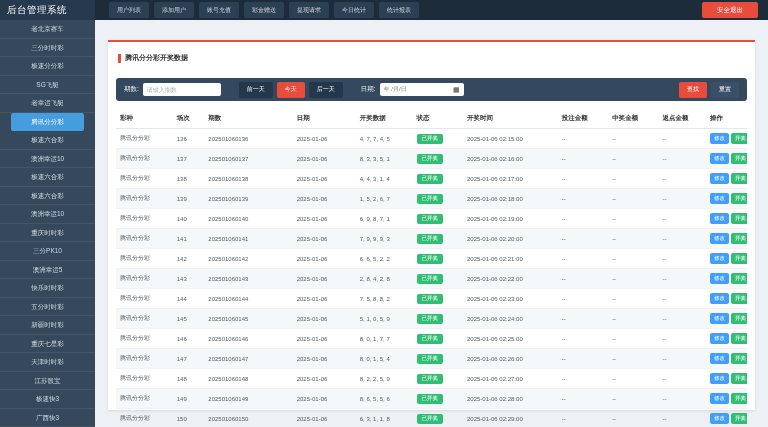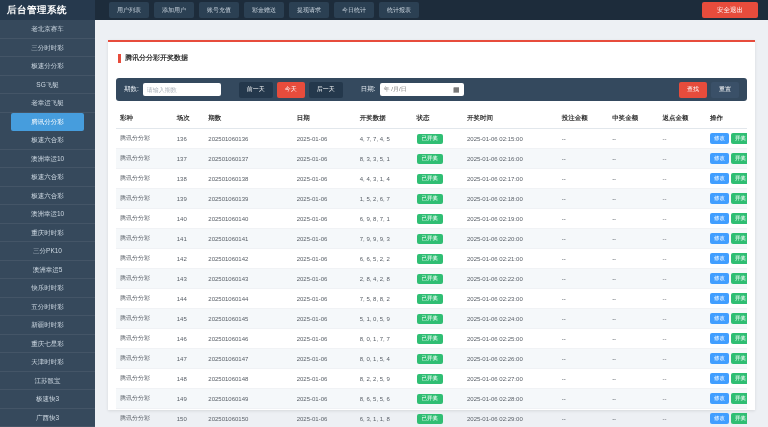--- a/index.html
+++ b/index.html
@@ -2,21 +2,21 @@
 <html style="--red: #e74c3c; --blue: #469ddd; --green: #2fbe73; --btn-blue: #409eff;"><head>
 <meta charset="utf-8">
 <style>
   * { margin:0; padding:0; box-sizing:border-box; }
   html,body { width:768px; height:427px; overflow:hidden;
     font-family:"Liberation Sans","DejaVu Sans",sans-serif; background:#edf0f4; }
 
   
   .topbar { height:20px; display:flex; align-items:center; background:#1d2c3b; }
   .logo { width:95px; height:20px; background:#26394d; color:#fff; font-size:9.5px;
-    font-weight:bold; display:flex; align-items:center; padding-left:7px; letter-spacing:.5px; }
+    font-weight:normal; display:flex; align-items:center; padding-left:7px; letter-spacing:.5px; }
   .topnav { display:flex; gap:5px; margin-left:14px; flex:1; }
   .nav-item { background:#2b4053; color:#ccd6e0; font-size:6px; padding:3.5px 8px;
     border-radius:2px; cursor:pointer; white-space:nowrap; }
   .logout { background:var(--red); color:#fff; border:none; font-size:6.5px;
     padding:3.5px 15px; border-radius:2px; margin-right:10px; cursor:pointer; }
 
   
   .body-wrap { display:flex; height:407px; }
   .sidebar { width:95px; background:#36495c; overflow:hidden; flex:none; }
   .side-item { height:18.5px; line-height:18px; text-align:center; color:#cdd8e2;

